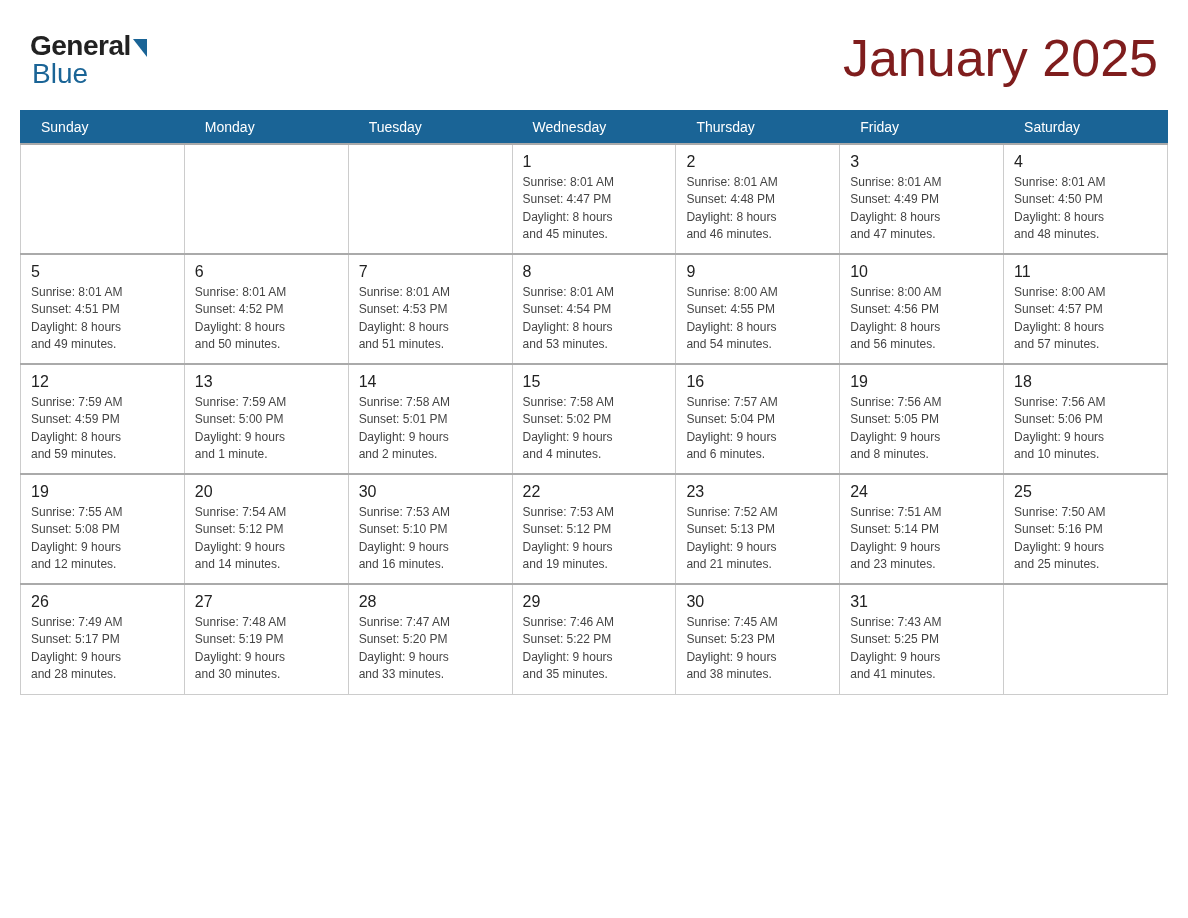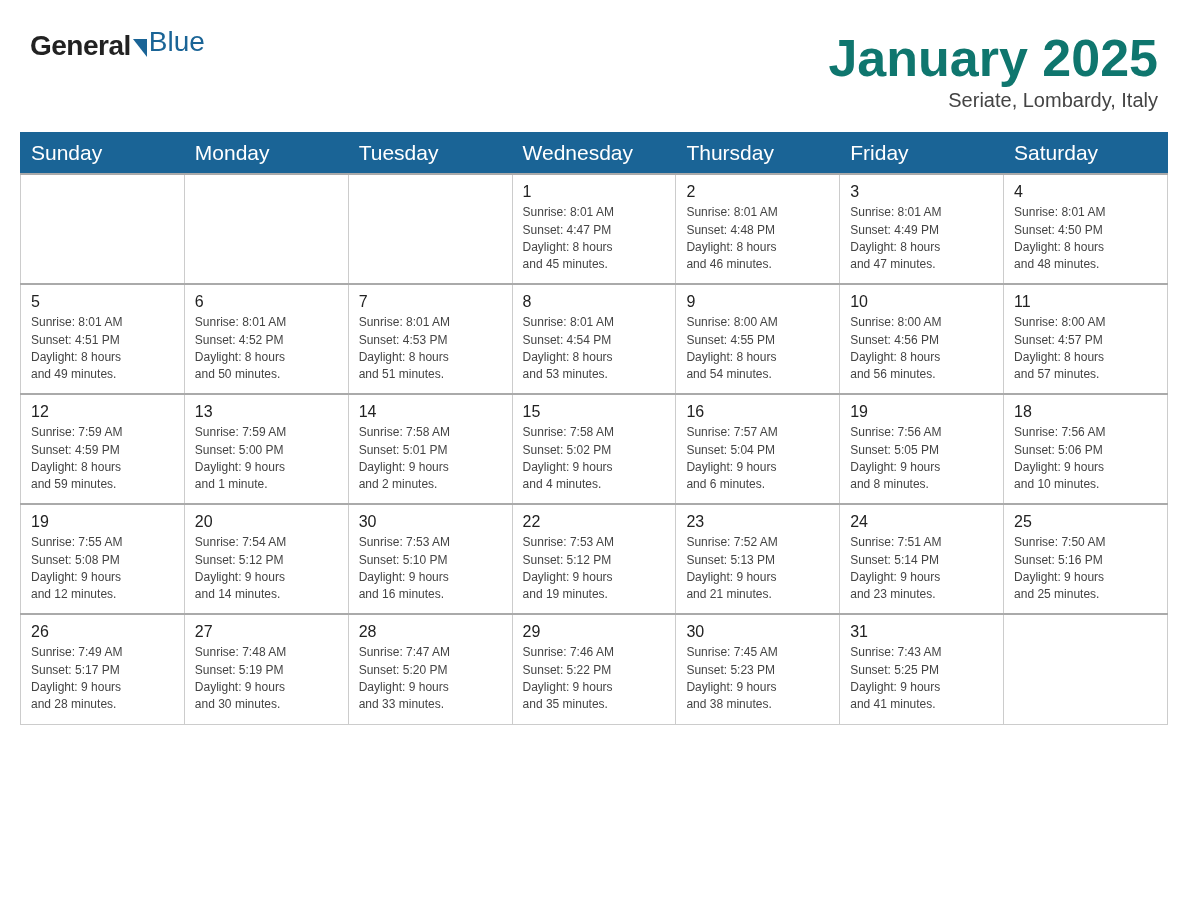--- a/index.html
+++ b/index.html
@@ -12,21 +12,21 @@
     }
     .header {
       display: flex;
       justify-content: space-between;
       align-items: flex-start;
       margin-bottom: 10px;
       padding: 10px 10px 10px 10px;
     }
     .logo {
       display: flex;
-      flex-direction: row;
+      flex-direction: column;
       align-items: flex-start;
       justify-content: space-between;
     }
     .logo-top {
       display: flex;
       align-items: center;
     }
     .logo-general {
       font-size: 28px;
       font-weight: bold;
@@ -47,40 +47,40 @@
       font-weight: normal;
       color: #1a6496;
       margin-top: -4px;
       margin-left: 2px;
     }
     .title-block {
       text-align: right;
     }
     .title-month {
       font-size: 52px;
-      font-weight: bold;
-      color: #0f766e;
+      font-weight: normal;
+      color: #7f1d1d;
       line-height: 1.1;
     }
     .title-location {
       font-size: 20px;
       color: #444;
       margin-top: 2px;
     }
     .calendar {
       width: 100%;
       border-collapse: collapse;
       table-layout: fixed;
     }
     .calendar th {
       background: #1a6496;
       color: #fff;
-      font-size: 21px;
+      font-size: 14px;
       font-weight: normal;
-      padding: 8px 10px;
+      padding: 8px 20px;
       text-align: left;
       border: 1px solid #1a6496;
     }
     .calendar td {
       vertical-align: top;
       padding: 8px 10px;
       border: 1px solid #ccc;
       font-size: 12.5px;
       color: #333;
       height: 110px;
@@ -114,21 +114,20 @@
 <div class="header">
   <div class="logo">
     <div class="logo-top">
       <span class="logo-general">General</span>
       <div class="logo-arrow"></div>
     </div>
     <span class="logo-blue">Blue</span>
   </div>
   <div class="title-block">
     <div class="title-month">January 2025</div>
-    <div class="title-location">Seriate, Lombardy, Italy</div>
   </div>
 </div>
 
 <table class="calendar">
   <thead>
     <tr>
     <th>Sunday</th>
         <th>Monday</th>
         <th>Tuesday</th>
         <th>Wednesday</th>

